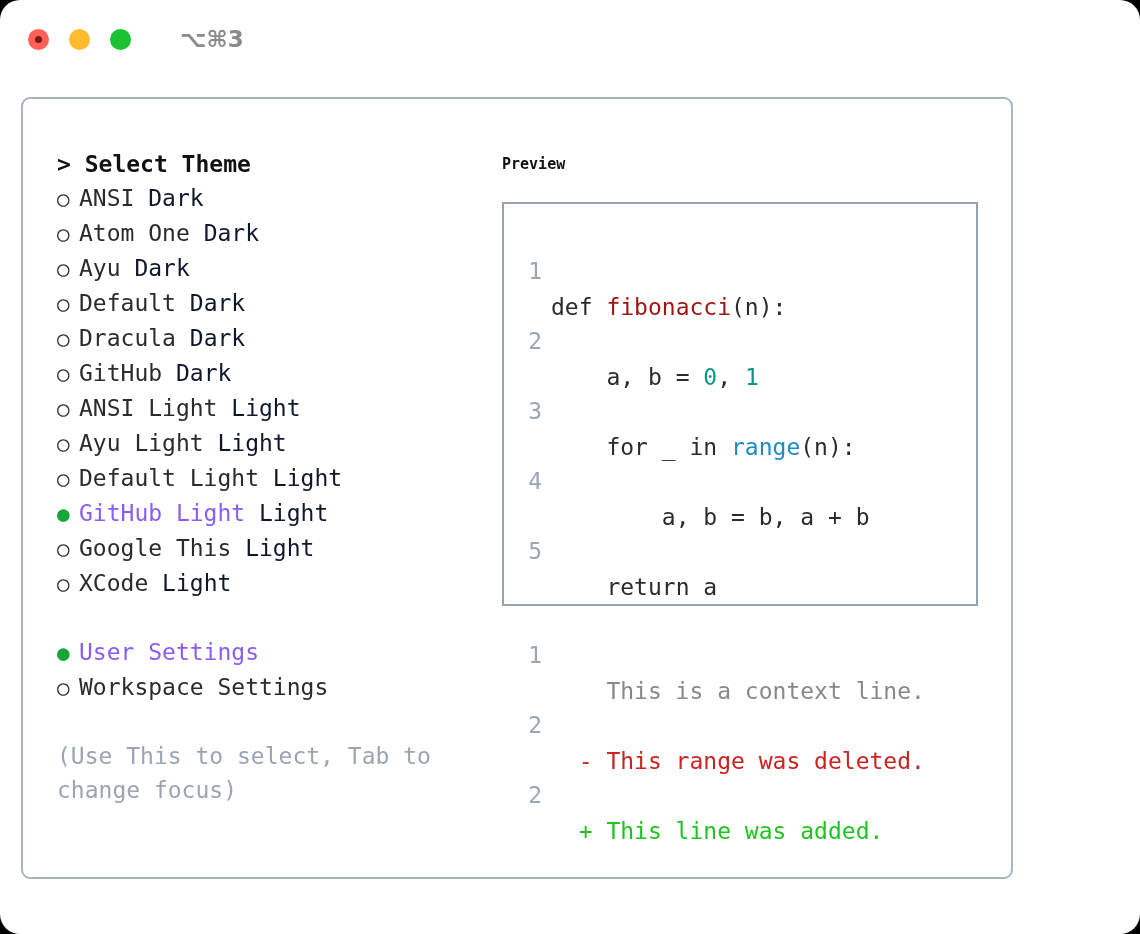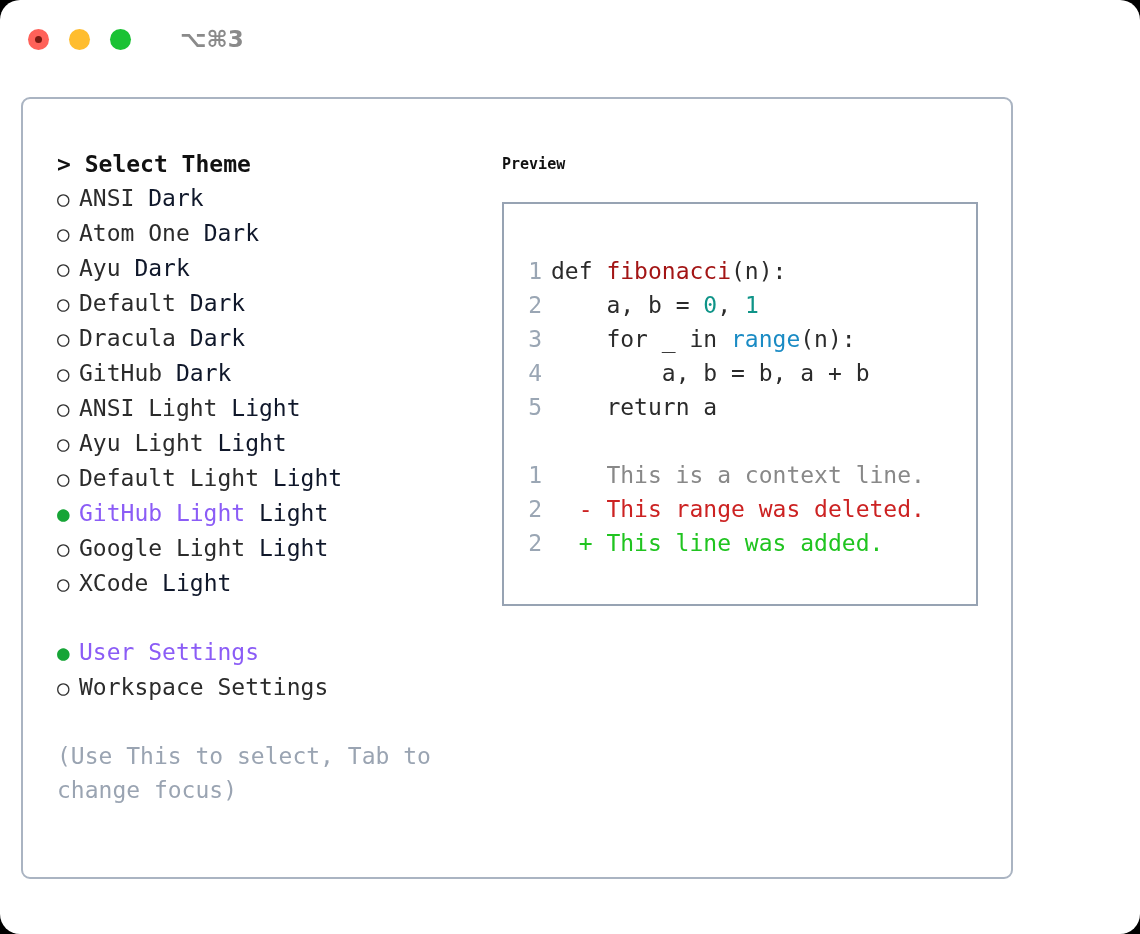--- a/index.html
+++ b/index.html
@@ -181,20 +181,21 @@
   .ln {
     display: inline-block;
     width: 26px;
     text-align: right;
     color: #9aa6b4;
     flex: 0 0 26px;
   }
   .ctext {
     padding-left: 9px;
     color: #2b2b2b;
+    margin-top: 36px;
   }
   .tok-fn   { color: #a31515; }
   .tok-num  { color: #0f9488; }
   .tok-call { color: #1a8bc4; }
 
   .blank-line { height: 34px; }
 
   .diff-ctx { color: #888888; }
   .diff-del { color: #cc2222; }
   .diff-add { color: #20c420; }
@@ -224,21 +225,21 @@
             <div class="opt-row"><span class="bullet">○</span><span class="opt-label">ANSI</span><span class="opt-tag"> Dark</span></div>
             <div class="opt-row"><span class="bullet">○</span><span class="opt-label">Atom One</span><span class="opt-tag"> Dark</span></div>
             <div class="opt-row"><span class="bullet">○</span><span class="opt-label">Ayu</span><span class="opt-tag"> Dark</span></div>
             <div class="opt-row"><span class="bullet">○</span><span class="opt-label">Default</span><span class="opt-tag"> Dark</span></div>
             <div class="opt-row"><span class="bullet">○</span><span class="opt-label">Dracula</span><span class="opt-tag"> Dark</span></div>
             <div class="opt-row"><span class="bullet">○</span><span class="opt-label">GitHub</span><span class="opt-tag"> Dark</span></div>
             <div class="opt-row"><span class="bullet">○</span><span class="opt-label">ANSI Light</span><span class="opt-tag"> Light</span></div>
             <div class="opt-row"><span class="bullet">○</span><span class="opt-label">Ayu Light</span><span class="opt-tag"> Light</span></div>
             <div class="opt-row"><span class="bullet">○</span><span class="opt-label">Default Light</span><span class="opt-tag"> Light</span></div>
             <div class="opt-row selected"><span class="bullet on">●</span><span class="opt-label">GitHub Light</span><span class="opt-tag"> Light</span></div>
-            <div class="opt-row"><span class="bullet">○</span><span class="opt-label">Google Light</span><span class="opt-tag"> Light</span></div>
+            <div class="opt-row"><span class="bullet">○</span><span class="opt-label">Google This</span><span class="opt-tag"> Light</span></div>
             <div class="opt-row"><span class="bullet">○</span><span class="opt-label">XCode</span><span class="opt-tag"> Light</span></div>
           </div>
 
         <div class="spacer-row"></div>
 
 
         <div id="apply-list">
             <div class="opt-row selected"><span class="bullet on">●</span><span class="opt-label">User Settings</span></div>
             <div class="opt-row"><span class="bullet">○</span><span class="opt-label">Workspace Settings</span></div>
           </div>

